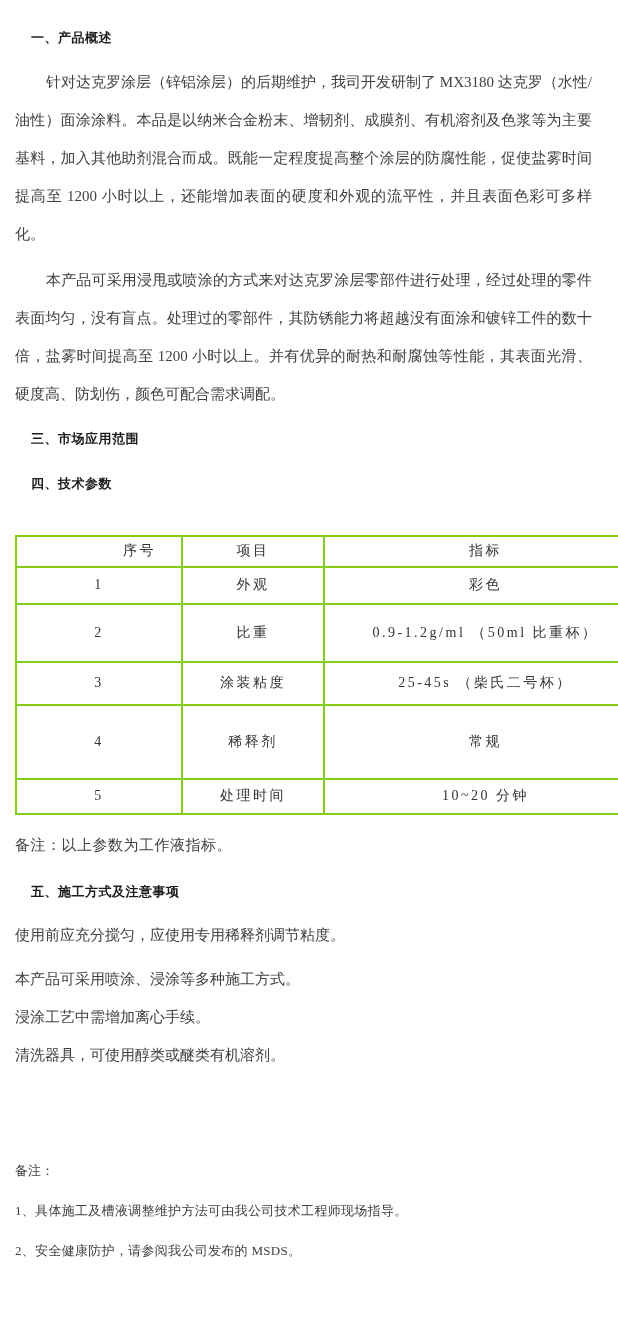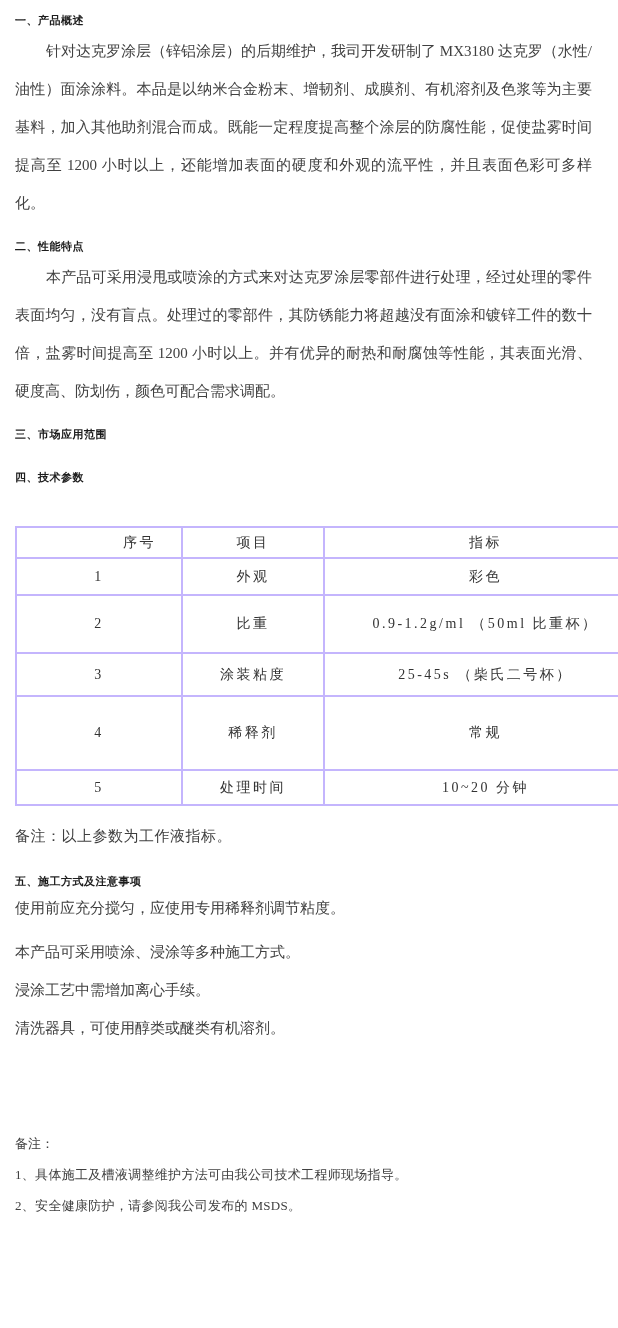--- a/index.html
+++ b/index.html
@@ -5,24 +5,24 @@
   html,body{margin:0;padding:0;background:#ffffff;}
   body{
     width:618px;
     font-family:"Liberation Serif","DejaVu Serif",serif;
     color:#404040;
     -webkit-font-smoothing:antialiased;
   }
   .page{padding:13px 16px 30px 15px;box-sizing:border-box;width:618px;}
 
   .sec-h{
-    font-size:11px;
+    font-size:13px;
     font-weight:700;
     color:#1c1c1c;
-    margin:0;
+    margin:16px;
     line-height:1.35;
     letter-spacing:0.5px;
   }
   .mt-sec{margin-top:17px;}
   .mt-sec-lg{margin-top:28px;}
 
   .para{
     font-size:15px;
     line-height:38px;
     margin:4px 10px 8px 0;
@@ -31,21 +31,21 @@
   }
   .indent{text-indent:31px;}
 
   table.tech-table{
     border-collapse:collapse;
     table-layout:fixed;
     width:580px;
     margin:42px 0 0 0;
   }
   .tech-table th,.tech-table td{
-    border:2px solid #c4b5fd;
+    border:2px solid #84cc16;
     font-size:14px;
     font-weight:400;
     color:#333333;
     letter-spacing:2.5px;
     text-align:center;
     padding:2px 4px;
     font-family:"Liberation Serif","DejaVu Serif",serif;
   }
   .tech-table th.seq{
     text-align:right;
@@ -78,33 +78,32 @@
   .s5-first{margin-top:6px;}
 
   .remarks-title{
     font-size:13px;
     color:#404040;
     margin:88px 0 0 0;
   }
   .remark-item{
     font-size:13px;
     color:#3f3f3f;
-    margin:13px 0 0 0;
+    margin:22px 0 0 0;
     letter-spacing:0.3px;
   }
 </style>
 </head>
 <body>
 
 <div class="page">
 
   <h3 class="sec-h">一、产品概述</h3>
   <p class="para indent">针对达克罗涂层（锌铝涂层）的后期维护，我司开发研制了 MX3180 达克罗（水性/油性）面涂涂料。本品是以纳米合金粉末、增韧剂、成膜剂、有机溶剂及色浆等为主要基料，加入其他助剂混合而成。既能一定程度提高整个涂层的防腐性能，促使盐雾时间提高至 1200 小时以上，还能增加表面的硬度和外观的流平性，并且表面色彩可多样化。</p>
 
-  <h3 class="sec-h mt-sec">二、性能特点</h3>
   <p class="para indent">本产品可采用浸甩或喷涂的方式来对达克罗涂层零部件进行处理，经过处理的零件表面均匀，没有盲点。处理过的零部件，其防锈能力将超越没有面涂和镀锌工件的数十倍，盐雾时间提高至 1200 小时以上。并有优异的耐热和耐腐蚀等性能，其表面光滑、硬度高、防划伤，颜色可配合需求调配。</p>
 
   <h3 class="sec-h mt-sec">三、市场应用范围</h3>
 
   <h3 class="sec-h mt-sec-lg">四、技术参数</h3>
 
   <table class="tech-table">
     <tbody>
       <tr class="rh">
         <th class="col1 seq">序号</th>

